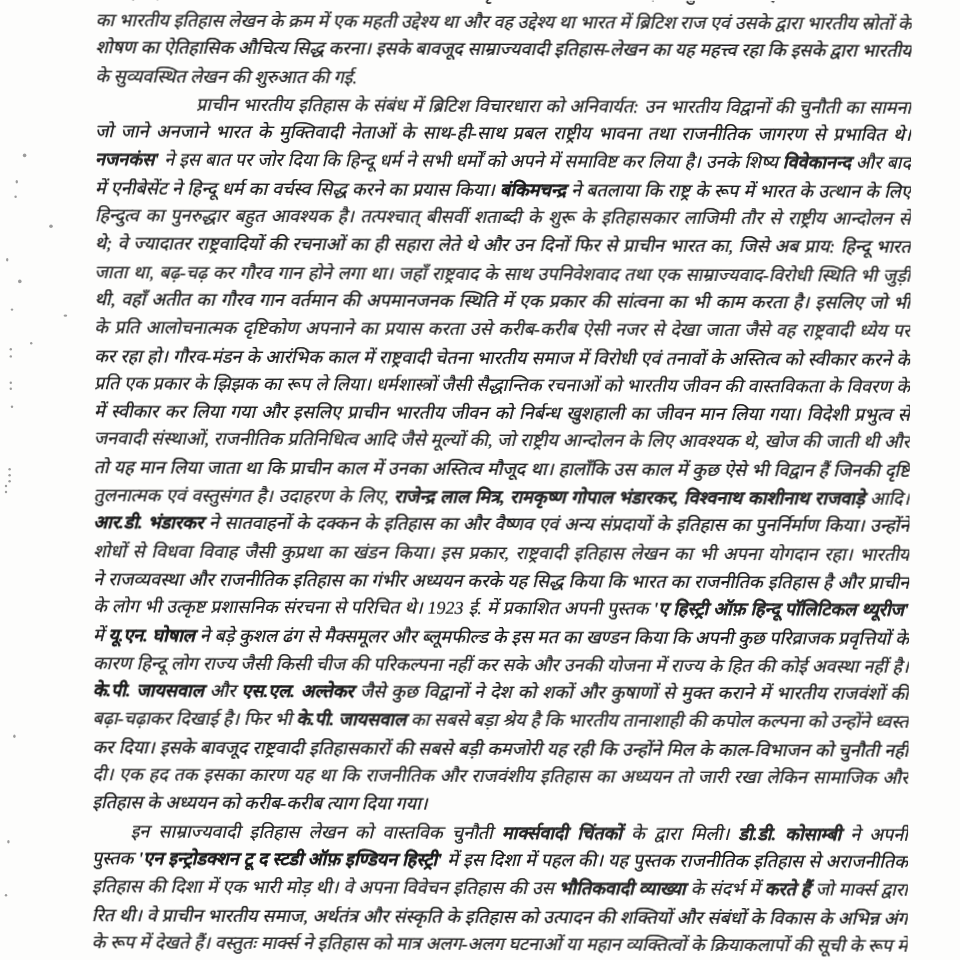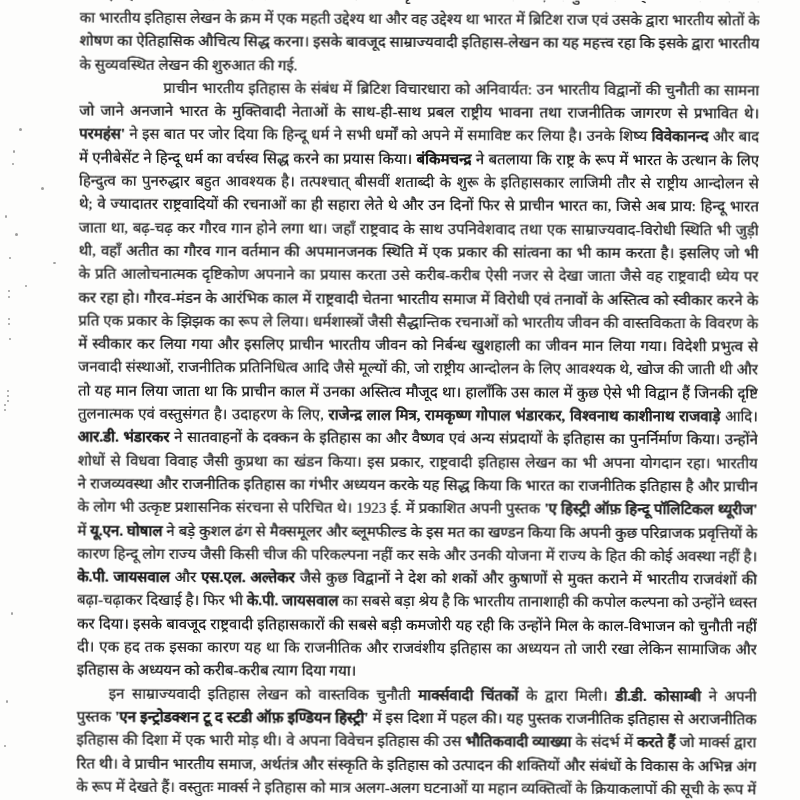--- a/index.html
+++ b/index.html
@@ -1,17 +1,17 @@
 <!DOCTYPE html>
 <html><head>
 <meta charset="utf-8">
 <style>
   html,body{margin:0;padding:0;width:800px;height:800px;overflow:hidden;}
   body{background:#ffffff;font-family:"Liberation Serif","DejaVu Serif",serif;}
-  .page{position:absolute;inset:0;background:#fdfdfc;}
+  .page{position:absolute;inset:0;background:#fdfdfc;font-style:italic;}
   .textblock{
     position:absolute;left:78px;top:0;width:680px;height:800px;
     color:#1d1d1d;font-size:15px;
     transform:rotate(0.25deg);transform-origin:50% 50%;
     text-shadow:0 0 .35px rgba(20,20,20,.75);
     filter:blur(.22px) contrast(1.05);
   }
   .sliver{position:relative;height:8px;overflow:hidden;}
   .sliver-inner{position:absolute;top:-16px;left:0;width:100%;height:23px;line-height:23px;
     text-align:justify;text-align-last:justify;white-space:nowrap;overflow:hidden;}
@@ -36,21 +36,21 @@
       <div class="sliver-inner" data-name="clipped-line-text">र्व के इतिहासकारों ने भारत के अतीत का अध्ययन करने में जो दृष्टिकोण अपनाया उसका एक प्रमुख कारण यह था कि उस काल के लेखन का उद्देश्य</div>
     </div>
     <div class="para" data-name="paragraph-1">
         <div class="line" data-name="text-line"><span data-name="text-segment">का भारतीय इतिहास लेखन के क्रम में एक महती उद्देश्य था और वह उद्देश्य था भारत में ब्रिटिश राज एवं उसके द्वारा भारतीय स्रोतों के</span></div>
         <div class="line" data-name="text-line"><span data-name="text-segment">शोषण का ऐतिहासिक औचित्य सिद्ध करना। इसके बावजूद साम्राज्यवादी इतिहास-लेखन का यह महत्त्व रहा कि इसके द्वारा भारतीय इतिहास</span></div>
         <div class="line" data-name="text-line"><span data-name="text-segment">के सुव्यवस्थित लेखन की शुरुआत की गई.</span></div>
       </div>
     <div class="para" data-name="paragraph-2">
         <div class="line" data-name="text-line"><span data-name="text-segment">प्राचीन भारतीय इतिहास के संबंध में ब्रिटिश विचारधारा को अनिवार्यत: उन भारतीय विद्वानों की चुनौती का सामना करना पड़ा,</span></div>
         <div class="line" data-name="text-line"><span data-name="text-segment">जो जाने अनजाने भारत के मुक्तिवादी नेताओं के साथ-ही-साथ प्रबल राष्ट्रीय भावना तथा राजनीतिक जागरण से प्रभावित थे। </span></div>
-        <div class="line" data-name="text-line"><span data-name="emphasized-name" class="b">परमहंस'</span><span data-name="text-segment"> ने इस बात पर जोर दिया कि हिन्दू धर्म ने सभी धर्मों को अपने में समाविष्ट कर लिया है। उनके शिष्य </span><span data-name="emphasized-name" class="b">विवेकानन्द</span><span data-name="text-segment"> और बाद</span></div>
+        <div class="line" data-name="text-line"><span data-name="emphasized-name" class="b">नजनकंस'</span><span data-name="text-segment"> ने इस बात पर जोर दिया कि हिन्दू धर्म ने सभी धर्मों को अपने में समाविष्ट कर लिया है। उनके शिष्य </span><span data-name="emphasized-name" class="b">विवेकानन्द</span><span data-name="text-segment"> और बाद</span></div>
         <div class="line" data-name="text-line"><span data-name="text-segment">में एनीबेसेंट ने हिन्दू धर्म का वर्चस्व सिद्ध करने का प्रयास किया। </span><span data-name="emphasized-name" class="b">बंकिमचन्द्र</span><span data-name="text-segment"> ने बतलाया कि राष्ट्र के रूप में भारत के उत्थान के लिए</span></div>
         <div class="line" data-name="text-line"><span data-name="text-segment">हिन्दुत्व का पुनरुद्धार बहुत आवश्यक है। तत्पश्चात् बीसवीं शताब्दी के शुरू के इतिहासकार लाजिमी तौर से राष्ट्रीय आन्दोलन से प्रभावित</span></div>
         <div class="line" data-name="text-line"><span data-name="text-segment">थे; वे ज्यादातर राष्ट्रवादियों की रचनाओं का ही सहारा लेते थे और उन दिनों फिर से प्राचीन भारत का, जिसे अब प्राय: हिन्दू भारत पुकारा</span></div>
         <div class="line" data-name="text-line"><span data-name="text-segment">जाता था, बढ़-चढ़ कर गौरव गान होने लगा था। जहाँ राष्ट्रवाद के साथ उपनिवेशवाद तथा एक साम्राज्यवाद-विरोधी स्थिति भी जुड़ी</span></div>
         <div class="line" data-name="text-line"><span data-name="text-segment">थी, वहाँ अतीत का गौरव गान वर्तमान की अपमानजनक स्थिति में एक प्रकार की सांत्वना का भी काम करता है। इसलिए जो भी अतीत</span></div>
         <div class="line" data-name="text-line"><span data-name="text-segment">के प्रति आलोचनात्मक दृष्टिकोण अपनाने का प्रयास करता उसे करीब-करीब ऐसी नजर से देखा जाता जैसे वह राष्ट्रवादी ध्येय पर हमला</span></div>
         <div class="line" data-name="text-line"><span data-name="text-segment">कर रहा हो। गौरव-मंडन के आरंभिक काल में राष्ट्रवादी चेतना भारतीय समाज में विरोधी एवं तनावों के अस्तित्व को स्वीकार करने के</span></div>
         <div class="line" data-name="text-line"><span data-name="text-segment">प्रति एक प्रकार के झिझक का रूप ले लिया। धर्मशास्त्रों जैसी सैद्धान्तिक रचनाओं को भारतीय जीवन की वास्तविकता के विवरण के रूप</span></div>
         <div class="line" data-name="text-line"><span data-name="text-segment">में स्वीकार कर लिया गया और इसलिए प्राचीन भारतीय जीवन को निर्बन्ध खुशहाली का जीवन मान लिया गया। विदेशी प्रभुत्व से स्वतंत्रता,</span></div>
         <div class="line" data-name="text-line"><span data-name="text-segment">जनवादी संस्थाओं, राजनीतिक प्रतिनिधित्व आदि जैसे मूल्यों की, जो राष्ट्रीय आन्दोलन के लिए आवश्यक थे, खोज की जाती थी और पहले</span></div>

